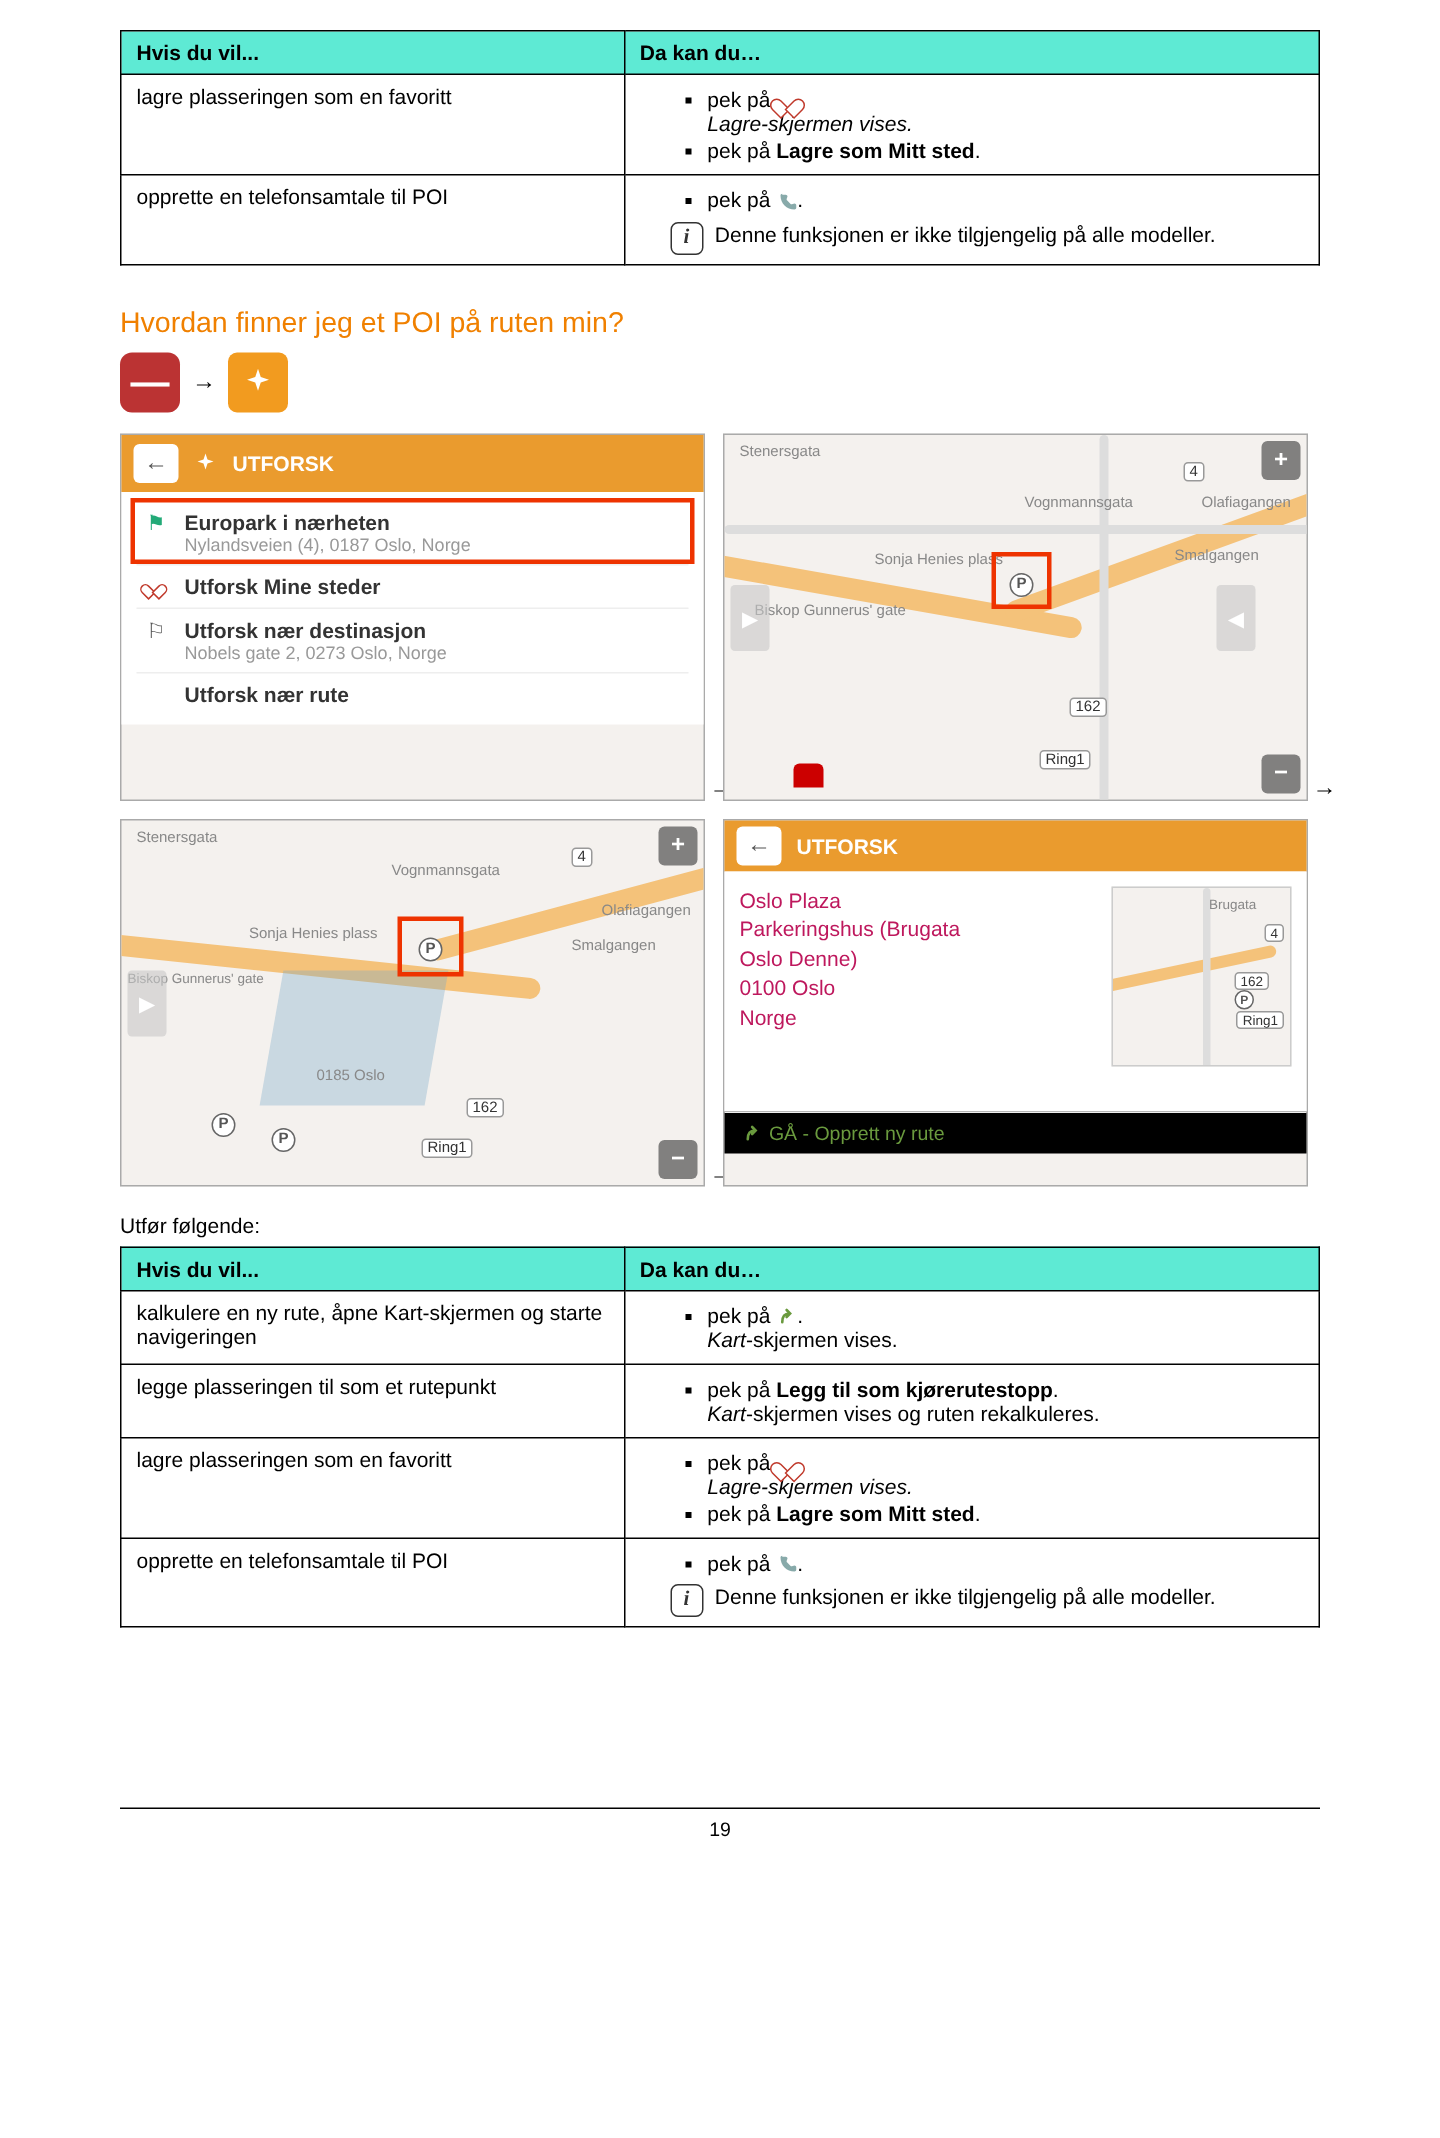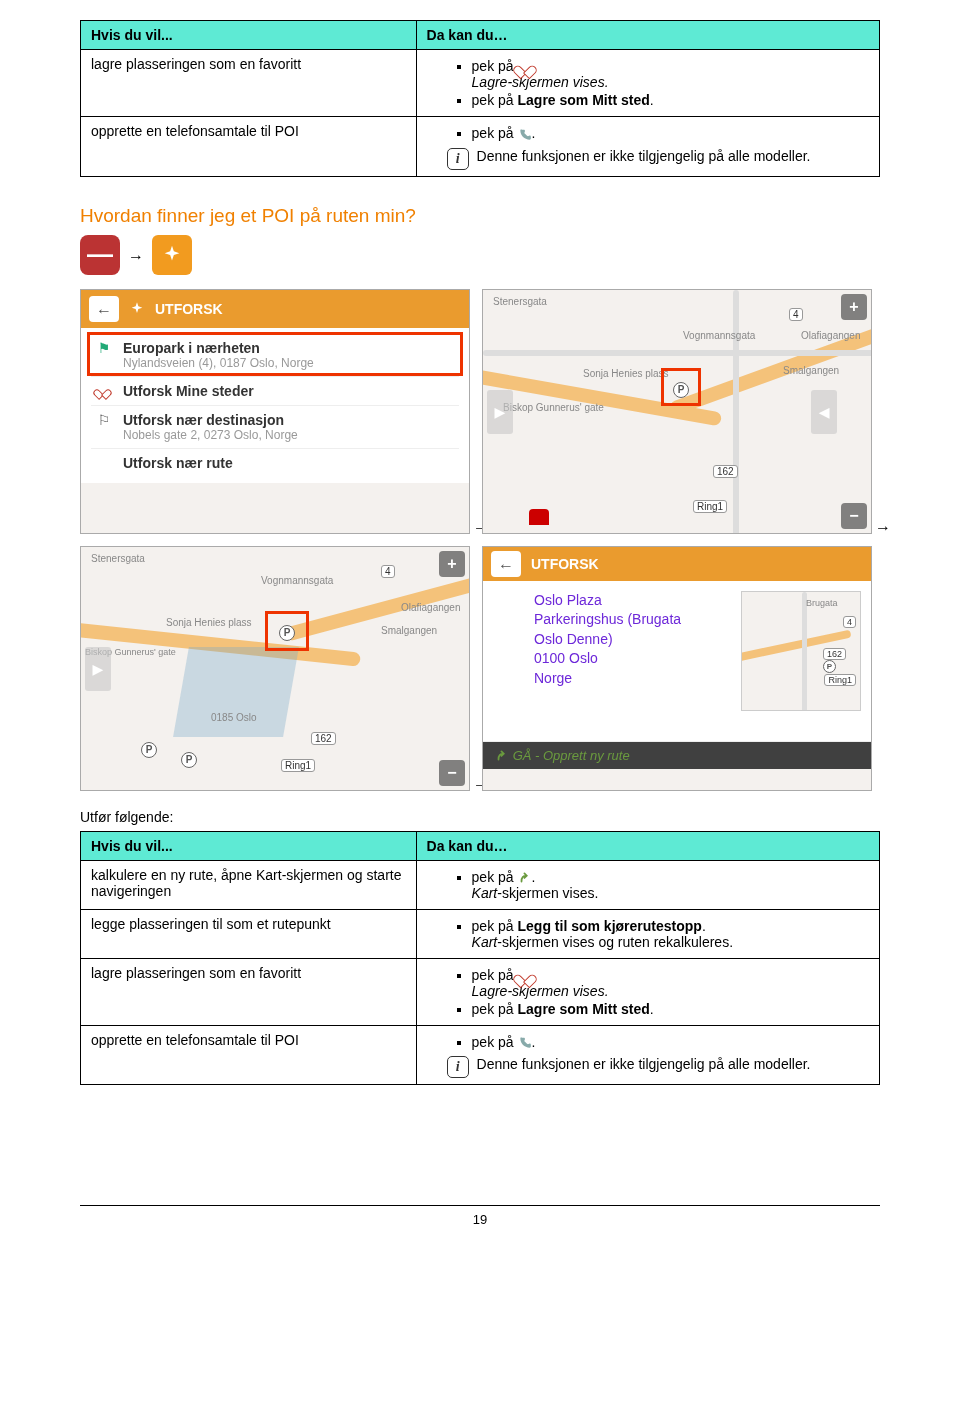--- a/index.html
+++ b/index.html
@@ -134,23 +134,23 @@
     background:#fff; display:flex; align-items:center; justify-content:center;
     font-size:10px; font-weight:bold; color:#555;
   }
 
   
   .panelD-bar {
     background:#ea9b2e; height:34px; display:flex; align-items:center; gap:10px;
     padding:0 8px; color:#fff; font-weight:bold;
   }
   .panelD-body { display:flex; gap:8px; padding:10px; background:#fff; height:160px;}
-  .panelD-text { flex:1; font-size:14px; color:#6d28d9; line-height:1.4;margin-left:41px;}
+  .panelD-text { flex:1; font-size:14px; color:#be185d; line-height:1.4;}
   .mini-map { width:120px; height:120px; border:1px solid #ccc; background:#f4f1ee; position:relative; overflow:hidden;}
-  .panelD-action { padding:6px 12px; color:#6a9a3e; font-size:13px; background:#404040; border-top:1px solid #eee;font-style:italic;}
+  .panelD-action { padding:6px 12px; color:#6a9a3e; font-size:13px; background:#000000; border-top:1px solid #eee;}
 
   .page-footer {
     text-align:center; margin-top:120px; padding-top:6px; border-top:1px solid #000;
     font-size:13px;
   }
 </style>
 </head>
 <body>
 
 <table class="doc-table">

